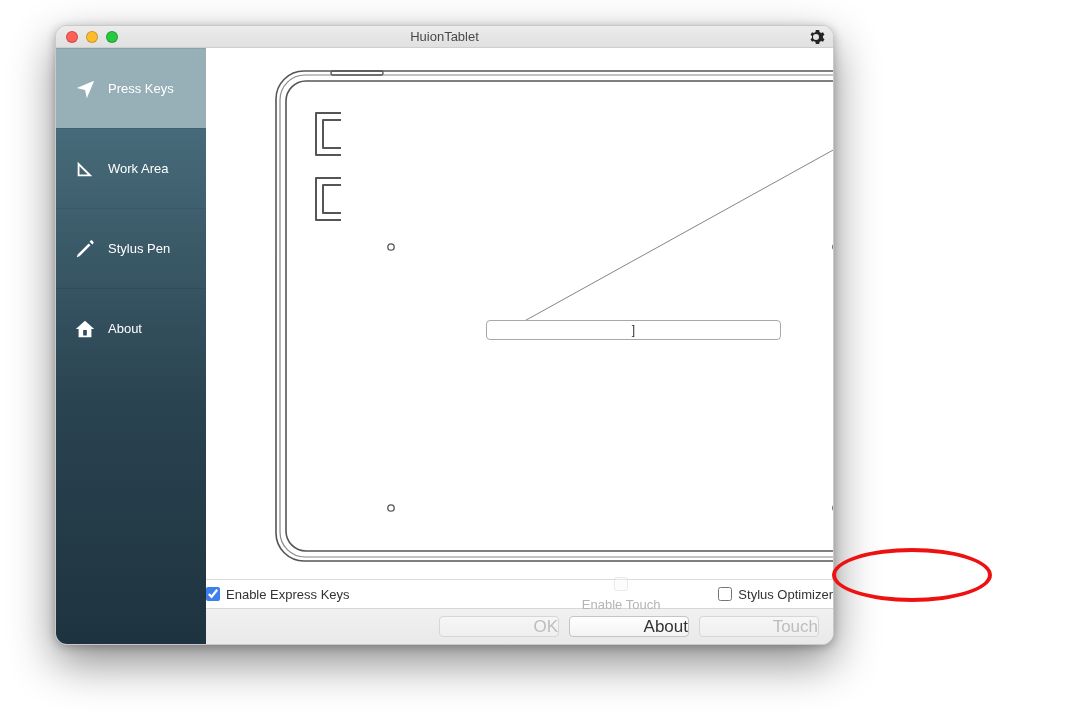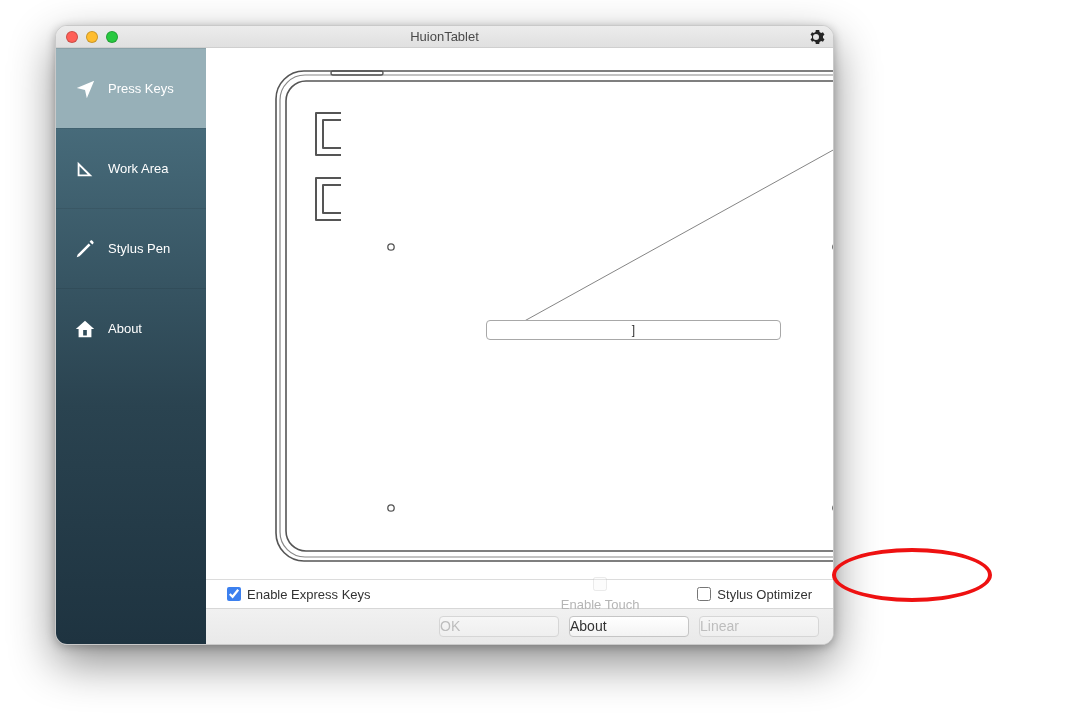--- a/index.html
+++ b/index.html
@@ -104,21 +104,21 @@
     position: absolute;
     left: 0; top: 0;
   }
   
   .option-bar {
     height: 28px;
     background: #fff;
     display: flex;
     align-items: center;
     gap: 6px;
-    padding: 0 21px;
+    padding: 0 0;
     font-size: 13px;
     color: #333;
     position: relative;
   }
   .option-group { display:flex; align-items:center; gap:6px; }
   .option-group.disabled { color: #b5b5b5; flex-direction: column; }
   .spacer { flex:1; }
   input[type=checkbox] {
     width: 14px; height: 14px;
     accent-color: #3c80ef;
@@ -134,23 +134,23 @@
     gap: 10px;
     padding: 0 14px;
     border-top: 1px solid #d7d7d7;
   }
   .mac-btn {
     width: 120px;
     height: 21px;
     border-radius: 4px;
     border: 1px solid #c5c5c5;
     background: linear-gradient(#ffffff,#f3f3f3);
-    font-size: 14px;
+    font-size: 17px;
     color: #333;
-    text-align: left;
+    text-align: right;
     line-height: 19px;
     cursor: pointer;
   }
   .mac-btn.disabled {
     color: #bdbdbd;
     background: linear-gradient(#f6f6f6,#efefef);
     border-color: #d6d6d6;
     cursor: default;
   }
   
@@ -270,19 +270,19 @@
         </label>
         <label class="option-group">
           <input type="checkbox" style="">
           <span>Stylus Optimizer</span>
         </label>
       </div>
 
       <div class="button-bar">
         <div class="mac-btn disabled">OK</div>
         <div class="mac-btn">About</div>
-        <div class="mac-btn disabled">Linear</div>
+        <div class="mac-btn disabled">Touch</div>
       </div>
     </div>
   </div>
 </div>
 
 <div class="annot-ellipse"></div>
 
 </body></html>

